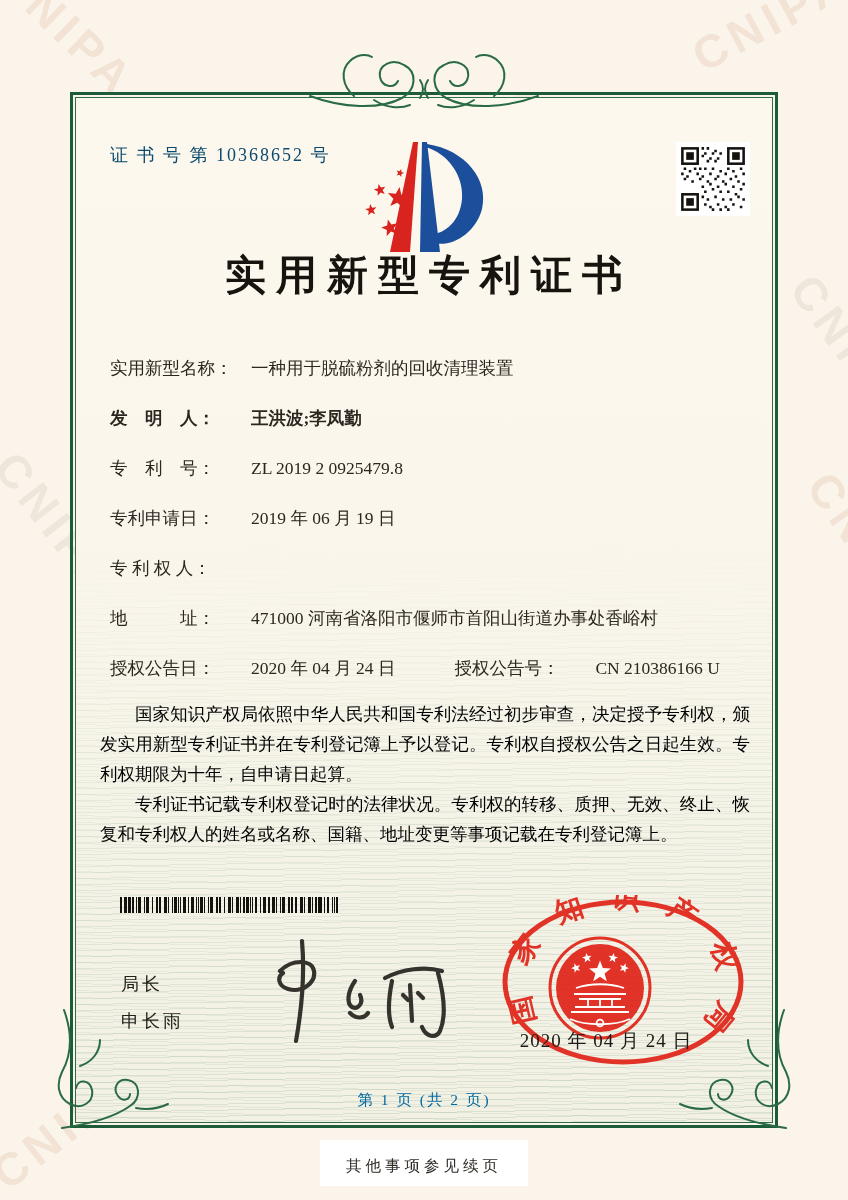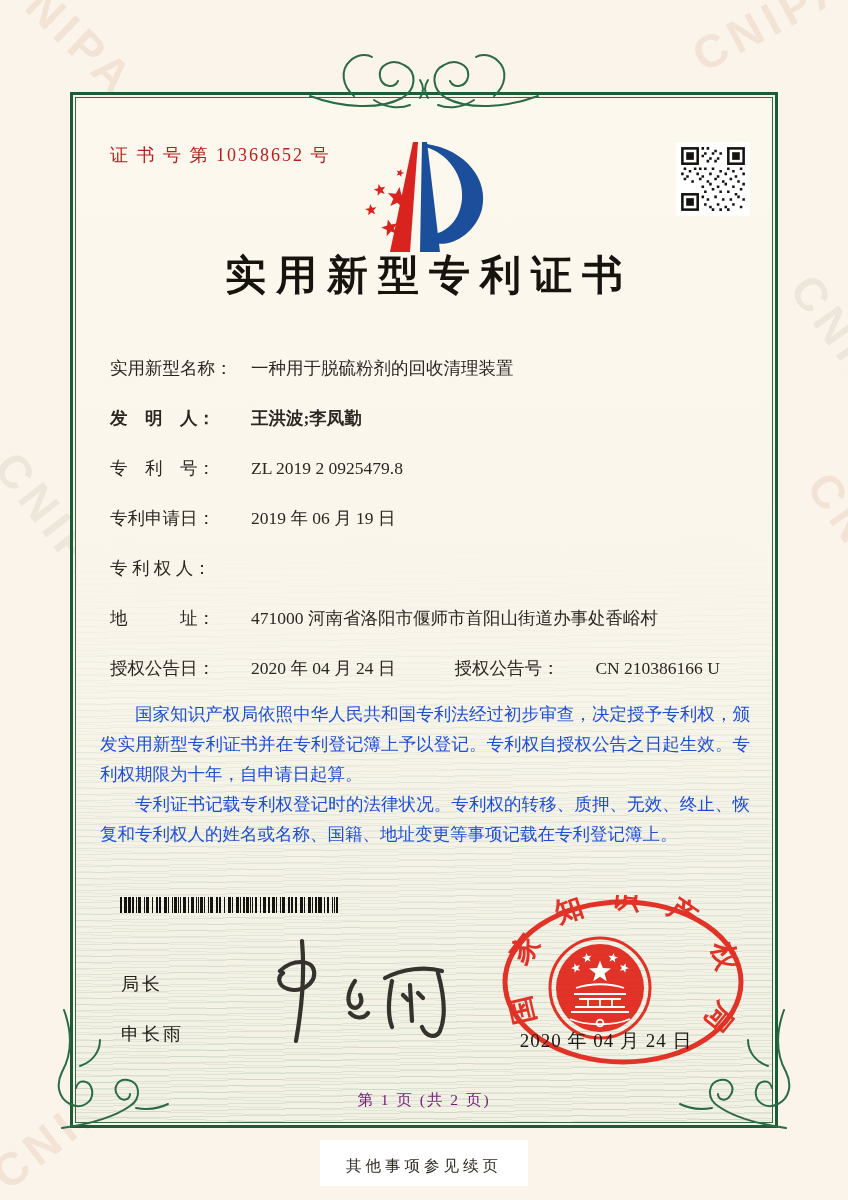--- a/index.html
+++ b/index.html
@@ -11,46 +11,46 @@
   .wm.gray{color:rgba(185,175,160,0.20);}
   .wm.faint{color:rgba(205,170,150,0.13);}
   .frame{position:absolute;left:70px;top:92px;width:708px;height:1036px;
          border:3px solid #1d5c38;box-sizing:border-box;}
   .frame-inner{position:absolute;inset:2px;border:1px solid #2e6b47;
       background:
         linear-gradient(180deg,#fdf8ee 0%,#fbf6ec 42%,rgba(251,246,236,0.35) 70%,rgba(251,246,236,0) 100%),
         repeating-linear-gradient(179deg,rgba(128,164,138,0.22) 0 1px,transparent 1px 6px),
         repeating-linear-gradient(181.5deg,rgba(128,164,138,0.15) 0 1px,transparent 1px 7px),
         #f2f1e4;}
-  .cert-no{position:absolute;left:110px;top:143px;font-size:18px;letter-spacing:2px;color:#b91c1c;z-index:5;}
+  .cert-no{position:absolute;left:110px;top:143px;font-size:18px;letter-spacing:2px;color:#0c4a6e;z-index:5;}
   .logo{position:absolute;left:348px;top:136px;z-index:5;}
   .qr{position:absolute;left:676px;top:142px;z-index:5;}
   .title{position:absolute;left:0;right:0;top:248px;text-align:center;font-size:41px;font-weight:bold;
          letter-spacing:10px;text-indent:10px;color:#17140f;z-index:5;}
   .field-row{position:absolute;left:110px;width:560px;display:flex;font-size:17.5px;line-height:24px;z-index:5;gap:17px;}
   .field-label{flex:0 0 124px;color:#2b2620;}
   .field-value{color:#2b2620;}
   .field-label2{margin-left:42px;}
   .paras{position:absolute;left:100px;top:699px;width:650px;font-size:17.5px;line-height:1.72;
-         text-align:justify;color:#1d4ed8;z-index:5;}
+         text-align:justify;color:#000000;z-index:5;}
   .para{text-indent:2em;margin:0;}
   .barcode{position:absolute;left:120px;top:897px;width:218px;height:16px;z-index:5;
       background-image:
         repeating-linear-gradient(90deg,#14120f 0 1.5px,transparent 1.5px 4px),
         repeating-linear-gradient(90deg,#14120f 0 2px,transparent 2px 9px),
         repeating-linear-gradient(90deg,#14120f 0 1px,transparent 1px 6.5px);}
   .director{position:absolute;left:121px;top:972px;z-index:5;
       font-family:"Liberation Sans","DejaVu Sans",sans-serif;font-size:18px;letter-spacing:3px;color:#23201b;}
-  .director .name{margin-top:26px;}
+  .director .name{margin-top:13px;}
   .sig{position:absolute;left:250px;top:933px;z-index:5;}
   .seal{position:absolute;left:495px;top:895px;z-index:4;}
   .seal-date{position:absolute;left:518px;top:1028px;width:176px;text-align:center;
       font-size:19px;letter-spacing:1px;color:#1c1a16;z-index:6;}
   .page-num{position:absolute;left:0;right:0;top:1090px;text-align:center;font-size:15.5px;
-      letter-spacing:2px;color:#701a75;z-index:5;}
+      letter-spacing:2px;color:#0369a1;z-index:5;}
   .cont-note{position:absolute;left:50%;transform:translateX(-50%);top:1140px;background:#ffffff;
       padding:16px 26px 9px;font-size:15.5px;letter-spacing:4px;color:#2e2a24;z-index:5;}
   .orn{position:absolute;z-index:6;pointer-events:none;}
 </style>
 </head>
 <body>
 
 <div class="page">
 
   <div class="wm pink" style="left:-18px;top:2px;transform:rotate(44deg);">CNIPA</div>

